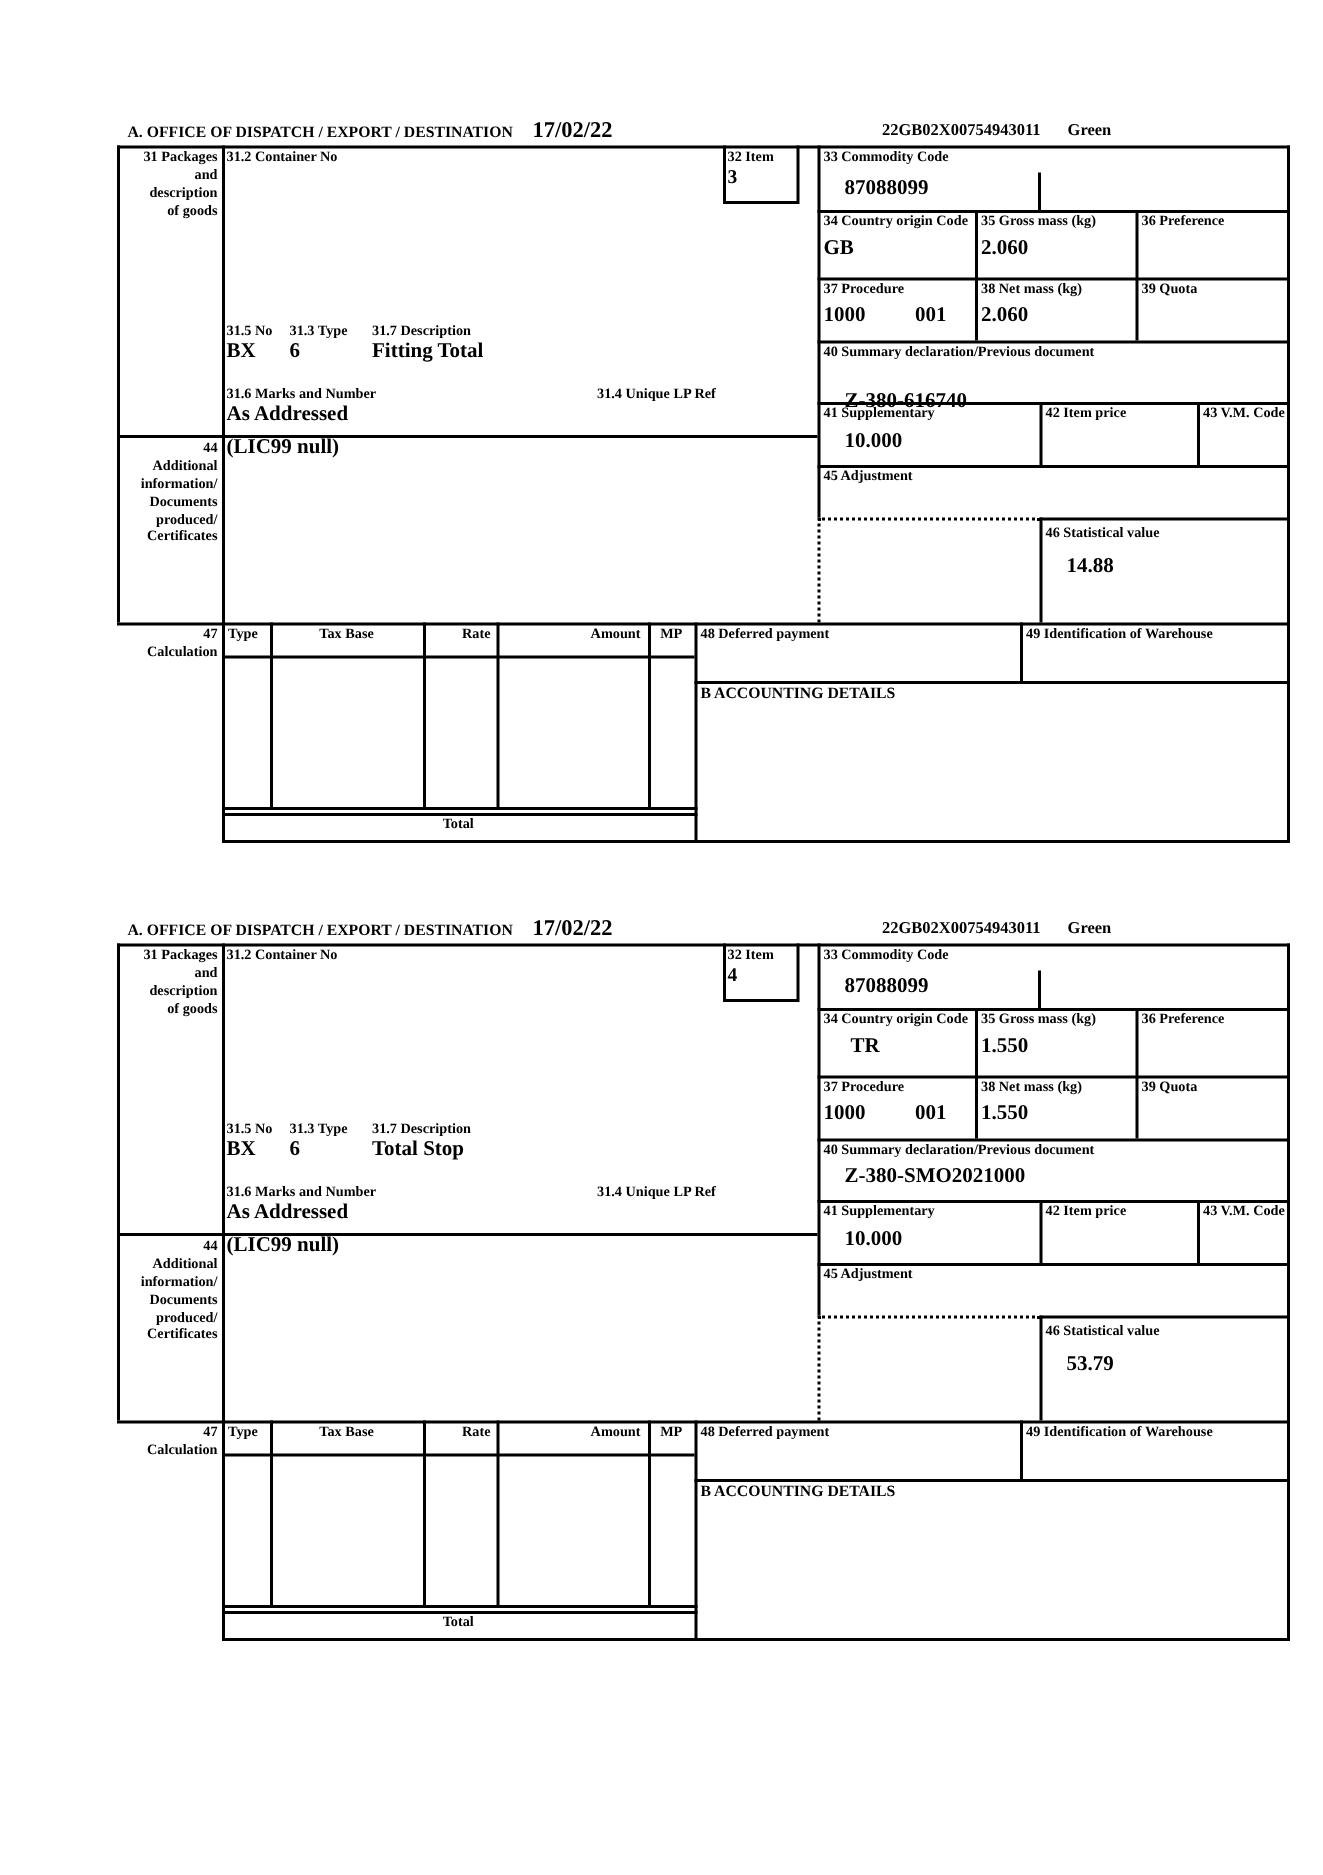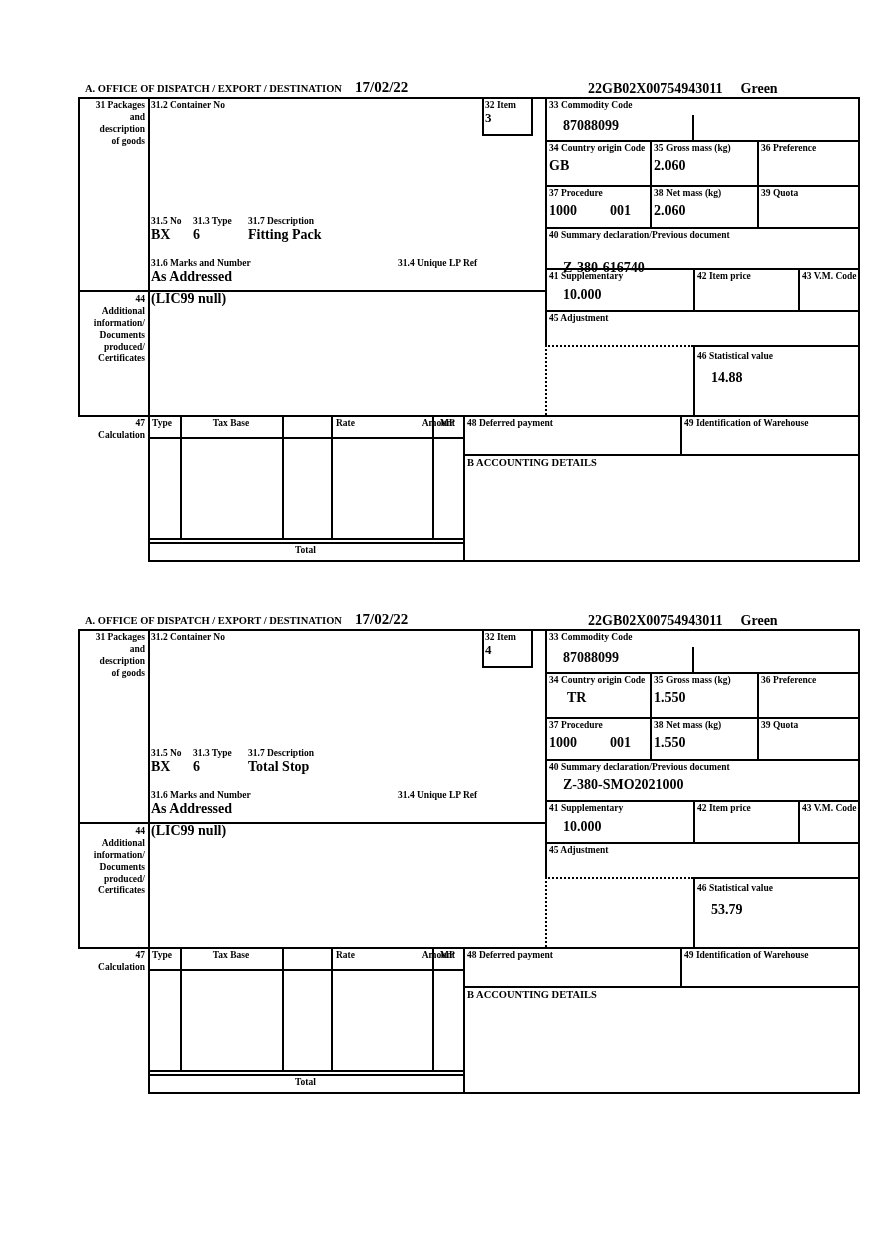--- a/index.html
+++ b/index.html
@@ -2,34 +2,34 @@
 <html><head>
 <meta charset="utf-8">
 <style>
   html,body{margin:0;padding:0;background:#fff;}
   #page{position:relative;width:882px;height:1250px;background:#fff;overflow:hidden;
         font-family:"Liberation Serif","DejaVu Serif",serif;color:#000;}
   .section{position:absolute;left:78px;width:782px;height:482px;}
   .sec-header{position:absolute;left:0;top:0;width:782px;height:17px;}
   .hdr-label{position:absolute;left:7px;top:3px;font-size:10.5px;font-weight:bold;white-space:nowrap;}
   .hdr-date{position:absolute;left:277px;top:-1px;font-size:15px;font-weight:bold;white-space:nowrap;}
-  .hdr-ref{position:absolute;left:510px;top:1px;font-size:14px;font-weight:bold;white-space:nowrap;}
+  .hdr-ref{position:absolute;left:510px;top:1px;font-size:11px;font-weight:bold;white-space:nowrap;}
   .hdr-route{margin-left:18px;}
   .formbox{position:absolute;left:0;top:17px;width:782px;height:465px;}
   .h{position:absolute;height:2px;background:#000;}
   .v{position:absolute;width:2px;background:#000;}
   .hd{position:absolute;height:0;border-top:2px dotted #000;}
   .vd{position:absolute;width:0;border-left:2px dotted #000;}
   .lbl{position:absolute;font-size:9.5px;font-weight:bold;white-space:nowrap;line-height:1.25;}
   .wrap{white-space:pre-line;text-align:right;}
   .val{position:absolute;font-size:14px;font-weight:bold;white-space:nowrap;line-height:1.1;}
   .val-sm{position:absolute;font-size:13px;font-weight:bold;line-height:1.05;}
   .acct{position:absolute;font-size:10.5px;font-weight:bold;white-space:nowrap;}
   .cell-c{text-align:center;}
-  .cell-r{text-align:right;padding-left:28px;}
+  .cell-r{text-align:right;}
 </style>
 </head>
 <body>
 
 <div id="page">
   <div class="section" style="top: 80px;">
 
     <div class="sec-header">
       <span class="hdr-label">A.  OFFICE OF DISPATCH / EXPORT / DESTINATION</span>
       <span class="hdr-date">17/02/22</span>
@@ -102,21 +102,21 @@
       <div class="lbl" style="left:683px;top:91px;">39 Quota</div>
 
       <div class="lbl" style="left:471px;top:133px;">40 Summary declaration/Previous document</div>
       <div class="val" style="left:485px;top:148px;margin-top:15px;">Z-380-616740</div>
 
       <div class="lbl" style="left:73px;top:119px;">31.5 No</div>
       <div class="lbl" style="left:115px;top:119px;">31.3 Type</div>
       <div class="lbl" style="left:170px;top:119px;">31.7 Description</div>
       <div class="val" style="left:73px;top:130px;">BX</div>
       <div class="val" style="left:115px;top:130px;">6</div>
-      <div class="val" style="left:170px;top:130px;">Fitting Pack</div>
+      <div class="val" style="left:170px;top:130px;">Fitting Total</div>
 
       <div class="lbl" style="left:73px;top:161px;">31.6 Marks and Number</div>
       <div class="lbl" style="left:320px;top:161px;">31.4 Unique LP Ref</div>
       <div class="val" style="left:73px;top:172px;">As Addressed</div>
 
       <div class="lbl" style="left:471px;top:174px;">41 Supplementary</div>
       <div class="val" style="left:485px;top:190px;">10.000</div>
       <div class="lbl" style="left:619px;top:174px;">42 Item price</div>
       <div class="lbl" style="left:724px;top:174px;">43 V.M. Code</div>
 

